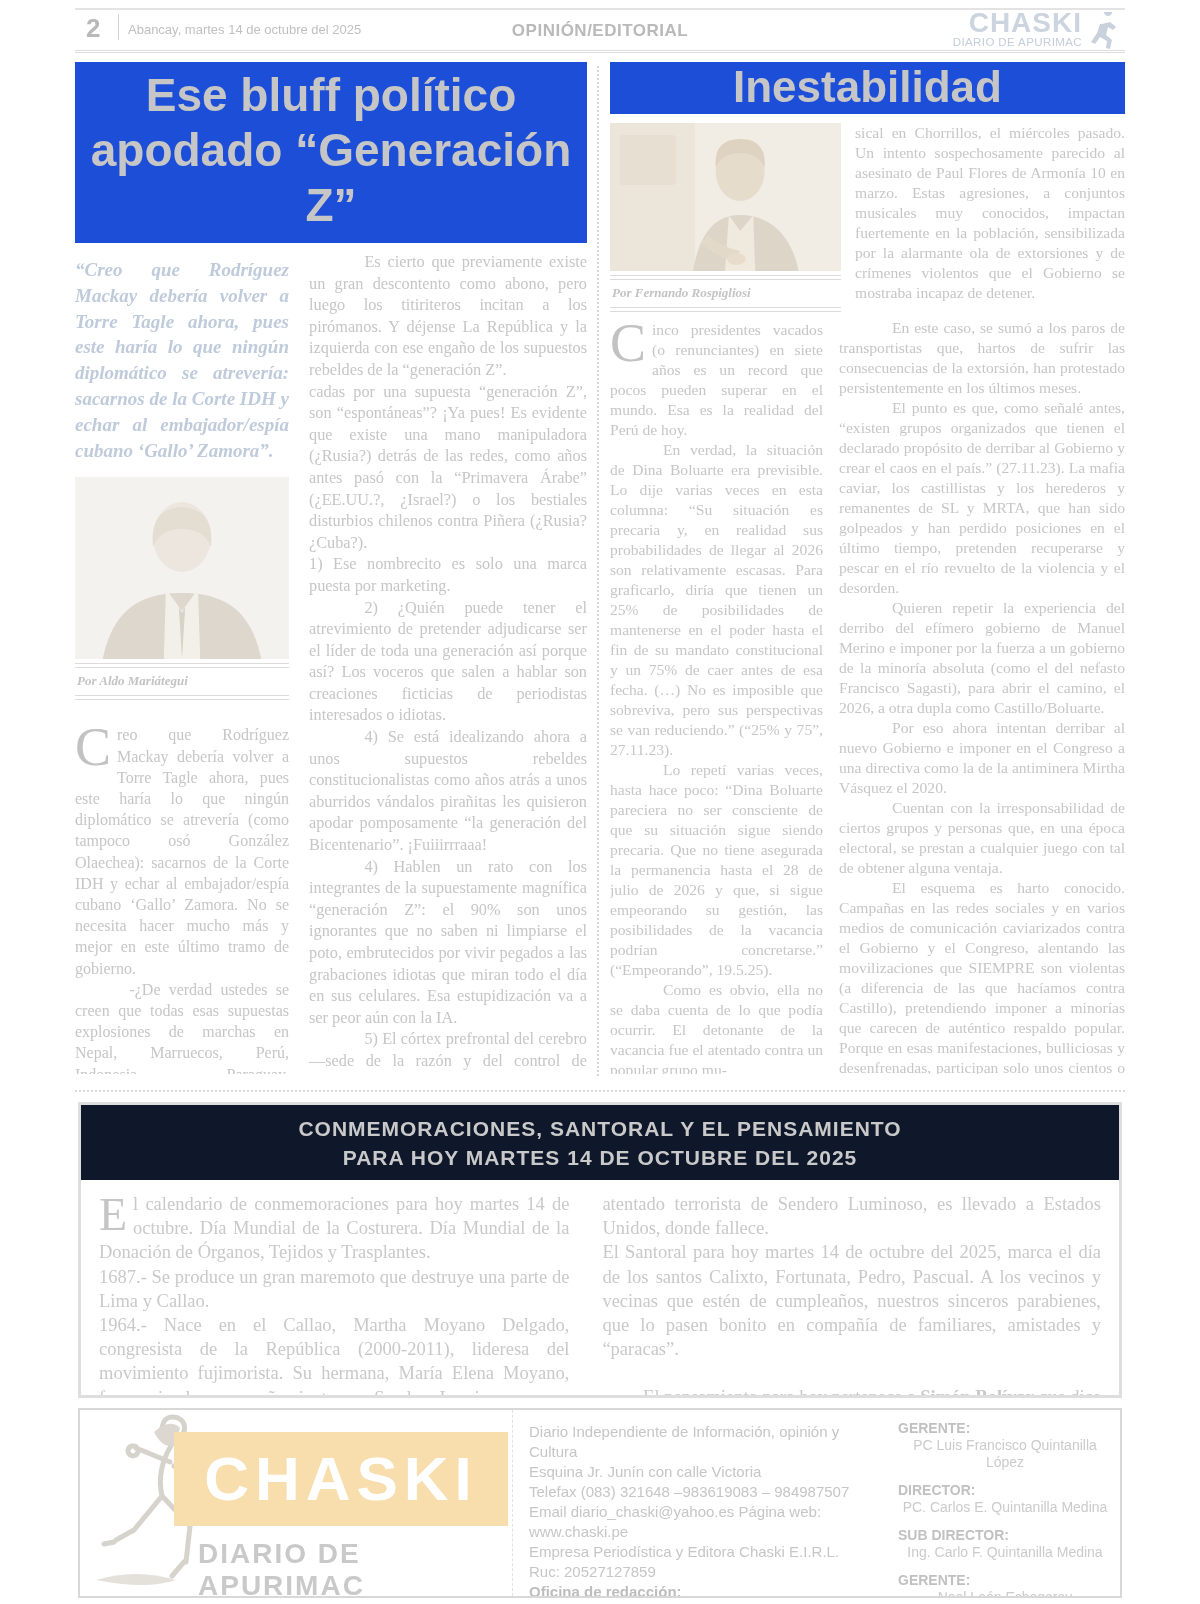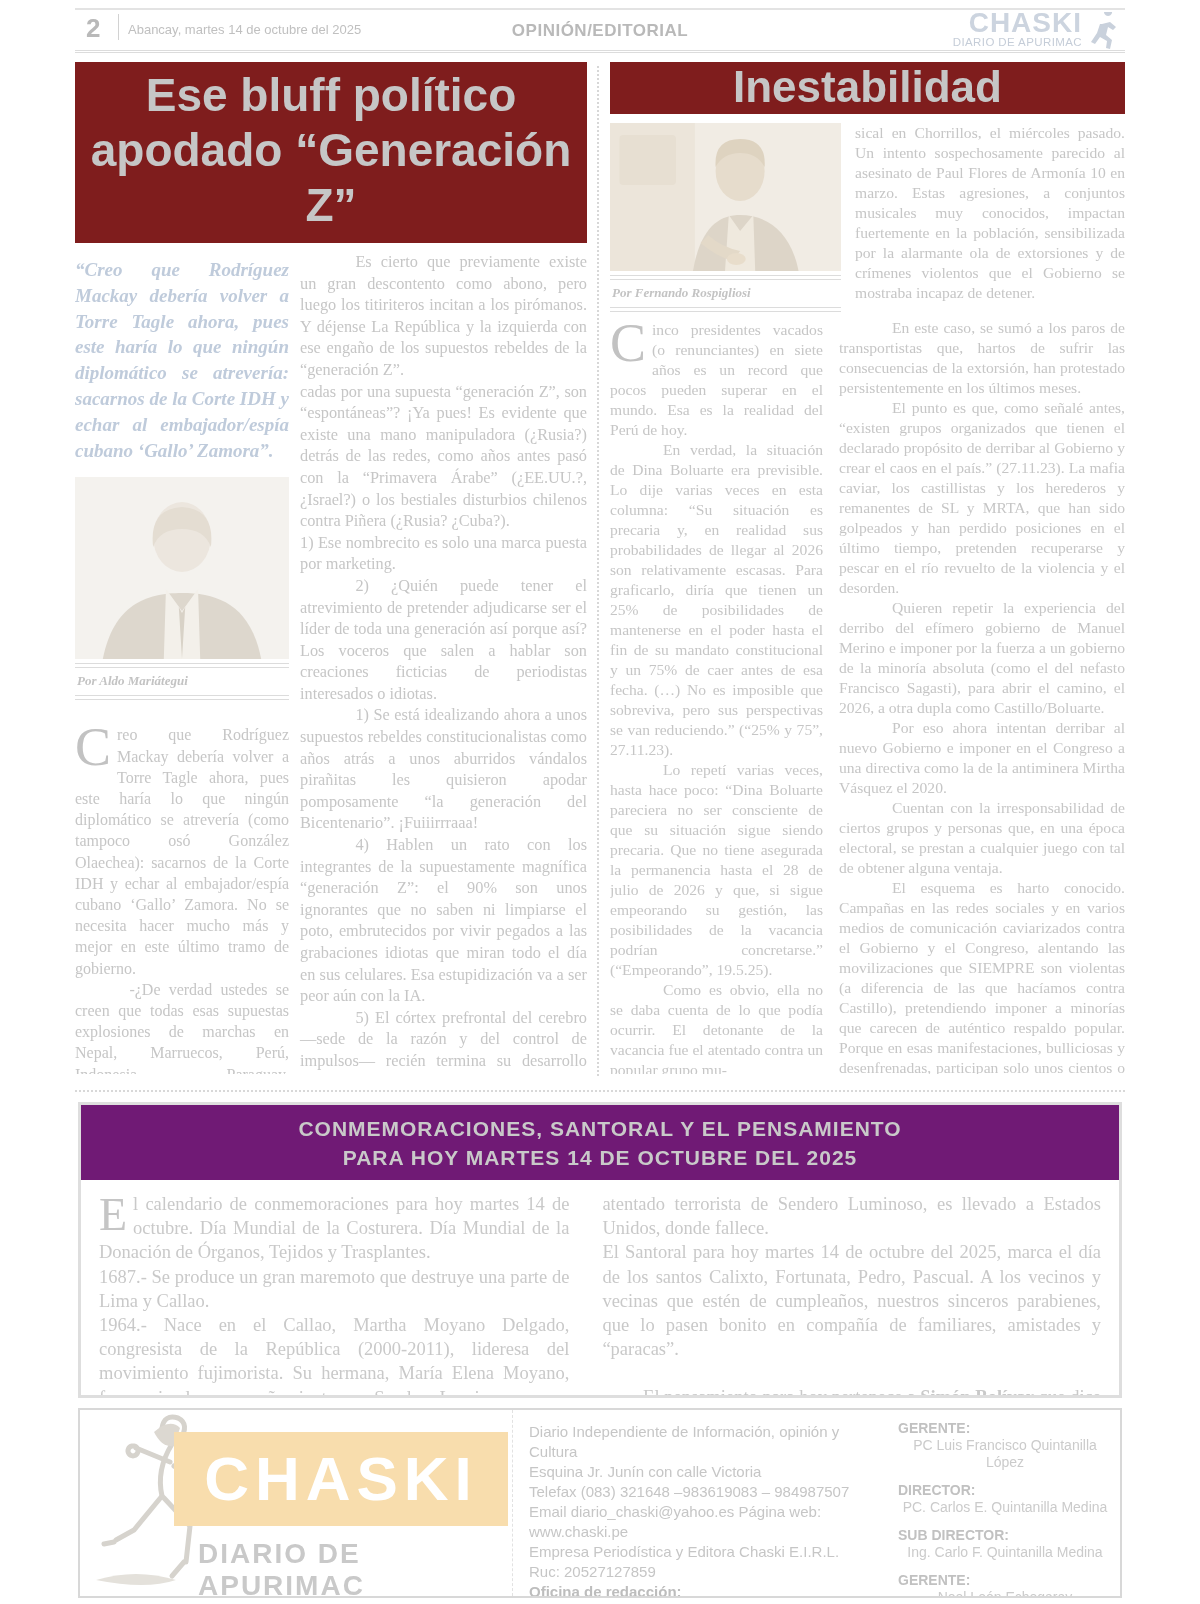--- a/index.html
+++ b/index.html
@@ -23,27 +23,27 @@
   .brand-sub { font-size:11.5px; color:#c5cdd8; letter-spacing:.4px; }
   .head-runner { position:absolute; right:78px; top:12px; width:34px; height:38px; }
 
   
   .article { position:absolute; top:62px; overflow:hidden; }
   .article-left  { left:75px;  width:512px; height:1012px; }
   .article-right { left:610px; width:515px; height:1012px; }
   .col-divider { position:absolute; left:597px; top:66px; height:1010px; border-left:2px dotted #d7d7d7; }
 
   .art-title {
-    background:#7f1d1d; color:#c6c6c6; text-align:center;
+    background:#1d4ed8; color:#c6c6c6; text-align:center;
     font-family:"Liberation Sans",sans-serif; font-weight:bold;
   }
   .title-left  { font-size:46px; line-height:55px; padding:6px 4px 10px; min-height:172px; }
   .title-right { font-size:44px; line-height:50px; height:52px; overflow:hidden; }
 
-  .cols { display:flex; gap:11px; margin-top:8px;justify-content:center; }
+  .cols { display:flex; gap:20px; margin-top:8px;justify-content:center; }
   .colA { width:214px; flex:none; }
   .colB { flex:1; min-width:0; }
 
   .pullquote {
     font-size:19px; line-height:25.8px; font-weight:bold; font-style:italic;
     color:#bfcbdb; text-align:justify; margin-top:6px;
   }
   .photo { width:100%; overflow:hidden; }
   .photo svg { display:block; width:100%; height:100%; }
   .photoA { height:182px; margin-top:14px; }
@@ -70,21 +70,21 @@
   .colC { width:213px; flex:none; }
   .colD { flex:1; min-width:0; }
 
   
   .dotted-hr { position:absolute; left:75px; width:1050px; top:1090px; border-top:2px dotted #d8d8d8; }
   .commem {
     position:absolute; left:78px; top:1102px; width:1044px; height:296px;
     border:3px solid #dedede; overflow:hidden; background:#ffffff;
   }
   .commem-head {
-    background:#701a75; text-align:center; padding:9px 0 8px;
+    background:#0f172a; text-align:center; padding:9px 0 8px;
     font-family:"Liberation Sans",sans-serif; font-weight:bold; font-size:21px;
     line-height:29px; color:#c9c9c9; letter-spacing:1px;
   }
   .commem-body { display:flex; gap:24px; padding:12px 18px 10px; }
   .ccolL { flex:1; min-width:0; }
   .ccolR { flex:1.06; min-width:0;margin-left:9px; }
   .cbody { font-size:18.5px; line-height:24.2px; text-align:justify; color:#c9c9c9; }
   .dropcap2 { float:left; font-size:46px; line-height:40px; padding:3px 6px 0 0; color:#c5c5c5; }
   .thought { margin-top:24px; text-indent:2.2em; }
   .b { font-weight:bold; }
@@ -156,21 +156,21 @@
 
         <p class="body indent">-¿De verdad ustedes se creen que todas esas supuestas explosiones de marchas en Nepal, Marruecos, Perú, Indonesia, Paraguay, Madagascar, etcétera, convo-</p>
           </div>
       </div>
       <div class="colB">
 
       <p class="body indent">Es cierto que previamente existe un gran descontento como abono, pero luego los titiriteros incitan a los pirómanos. Y déjense La República y la izquierda con ese engaño de los supuestos rebeldes de la “generación Z”.</p>
           <p class="body">cadas por una supuesta “generación Z”, son “espontáneas”? ¡Ya pues! Es evidente que existe una mano manipuladora (¿Rusia?) detrás de las redes, como años antes pasó con la “Primavera Árabe” (¿EE.UU.?, ¿Israel?) o los bestiales disturbios chilenos contra Piñera (¿Rusia? ¿Cuba?).</p>
           <p class="body">1) Ese nombrecito es solo una marca puesta por marketing.</p>
           <p class="body indent">2) ¿Quién puede tener el atrevimiento de pretender adjudicarse ser el líder de toda una generación así porque así? Los voceros que salen a hablar son creaciones ficticias de periodistas interesados o idiotas.</p>
-          <p class="body indent">1) Se está idealizando ahora a unos supuestos rebeldes constitucionalistas como años atrás a unos aburridos vándalos pirañitas les quisieron apodar pomposamente “la generación del Bicentenario”. ¡Fuiiirrraaa!</p>
+          <p class="body indent">4) Se está idealizando ahora a unos supuestos rebeldes constitucionalistas como años atrás a unos aburridos vándalos pirañitas les quisieron apodar pomposamente “la generación del Bicentenario”. ¡Fuiiirrraaa!</p>
           <p class="body indent">4) Hablen un rato con los integrantes de la supuestamente magnífica “generación Z”: el 90% son unos ignorantes que no saben ni limpiarse el poto, embrutecidos por vivir pegados a las grabaciones idiotas que miran todo el día en sus celulares. Esa estupidización va a ser peor aún con la IA.</p>
           <p class="body indent">5) El córtex prefrontal del cerebro —sede de la razón y del control de impulsos— recién termina su desarrollo orgánico a los 25 años.</p>
         </div>
     </div>
   </section>
 
   <div class="col-divider"></div>
 
   <section class="article article-right">
     <h1 class="art-title title-right">Inestabilidad</h1>

